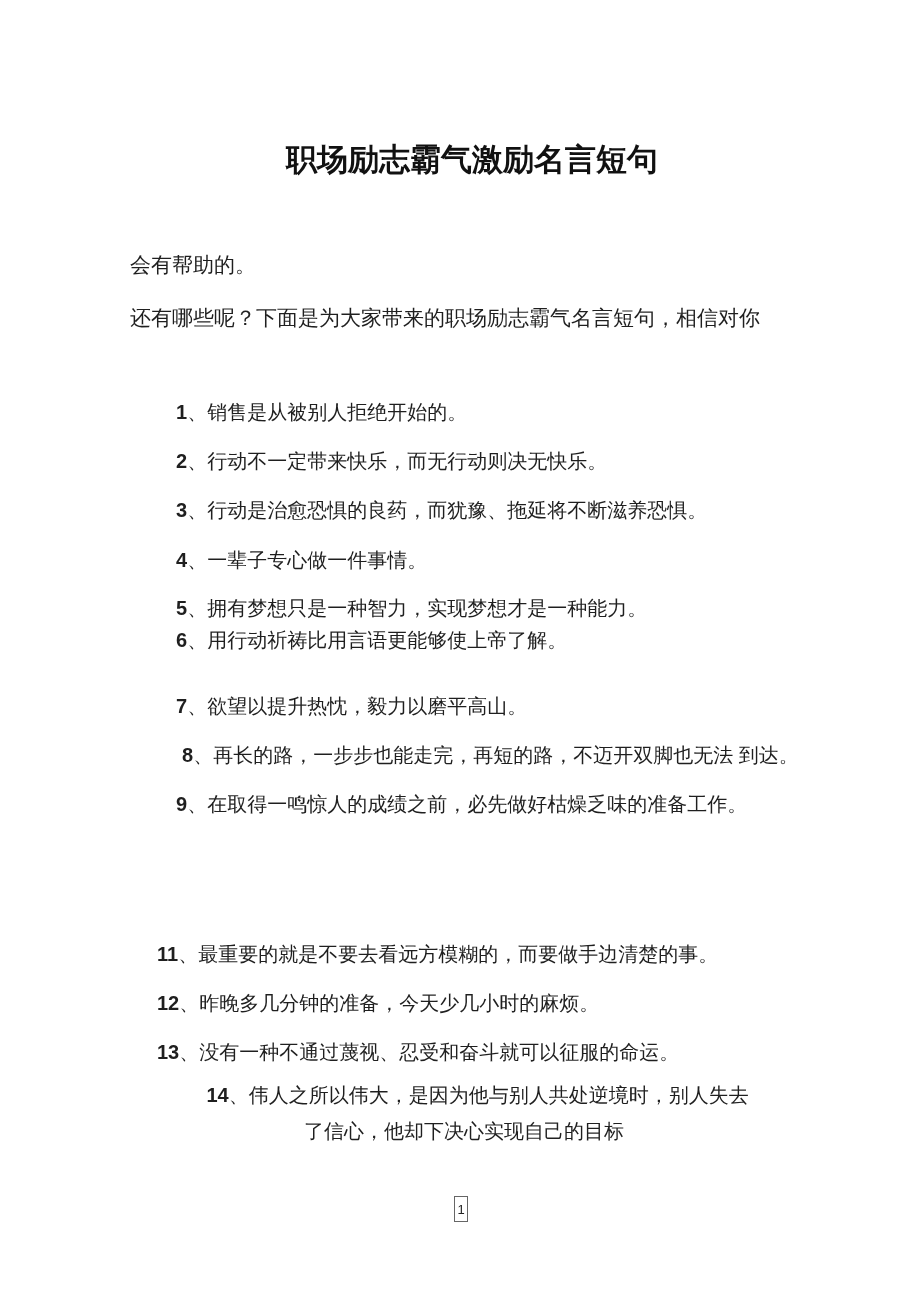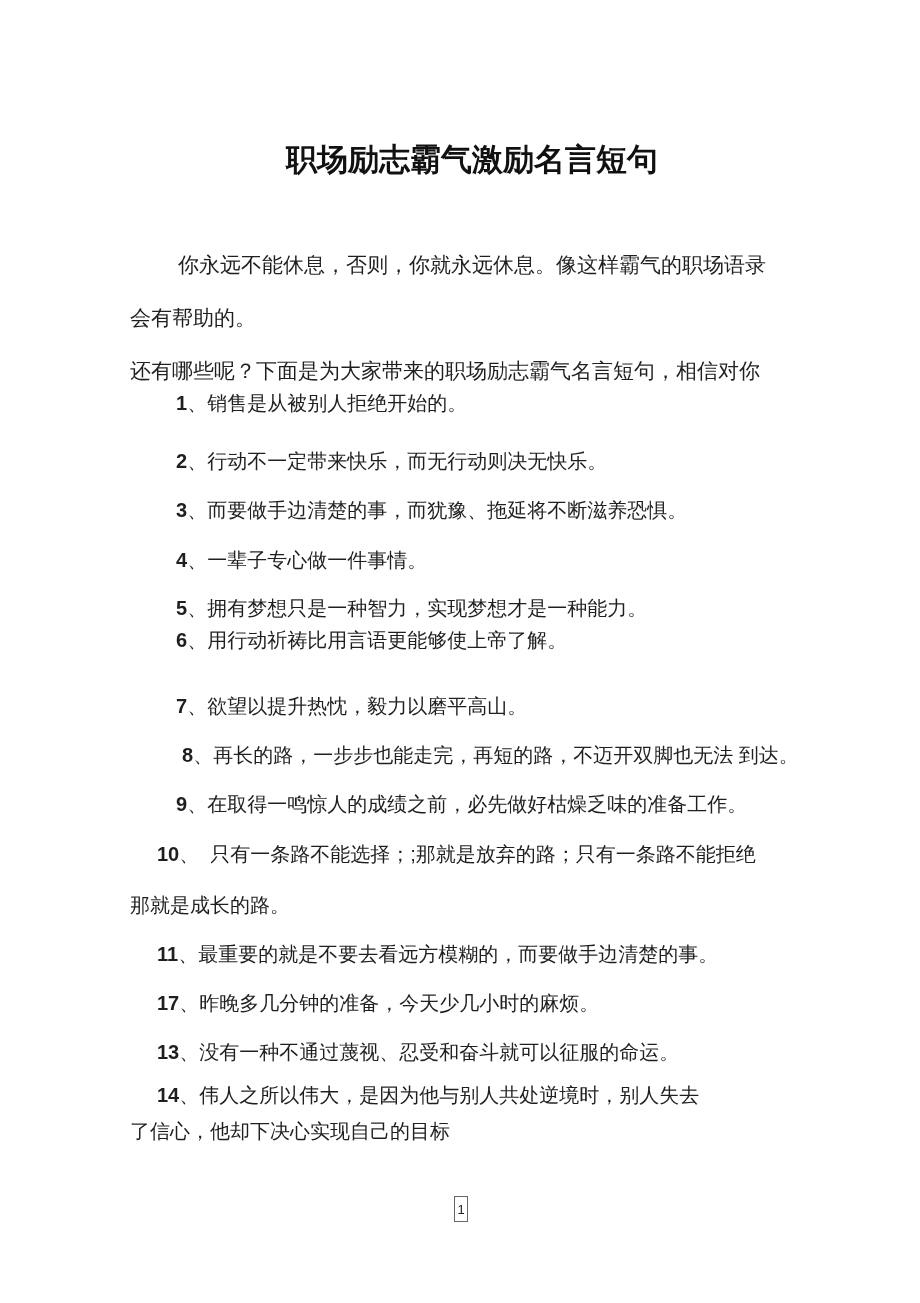--- a/index.html
+++ b/index.html
@@ -49,20 +49,21 @@
     left: 130px;
     width: 668px;
     font-size: 20px;
   }
   .quote .line {
     line-height: 51px;
     white-space: nowrap;
   }
   .quote.tight .line {
     line-height: 36px;
+    text-align: center;
   }
   .ind-s { padding-left: 46px; }  
   .ind-s8 { padding-left: 52px; text-align: center; } 
   .ind-d { padding-left: 27px; }  
   .num { font-weight: 700; }
   .gap { margin-left: 11px; }     
   .pagenum-frame {
     position: absolute;
     left: 454px;
     top: 1196px;
@@ -78,35 +79,34 @@
   }
 </style>
 </head>
 <body>
 
 <div class="page">
 
   <div class="doc-title">职场励志霸气激励名言短句</div>
 
   <div class="intro">
-    <div class="line indent-first">你永远不能休息，否则，你就永远休息。像这样霸气的职场语录</div>
     <div class="line">会有帮助的。</div>
     <div class="line">还有哪些呢？下面是为大家带来的职场励志霸气名言短句，相信对你</div>
   </div>
 
-  <div class="quote" style="top:378px">
+  <div class="quote" style="top:387px">
     <div class="line ind-s"><span class="num">1</span><span class="sep">、</span><span class="qtext">销售是从被别人拒绝开始的。</span></div>
   </div>
 
   <div class="quote" style="top:436px">
     <div class="line ind-s"><span class="num">2</span><span class="sep">、</span><span class="qtext">行动不一定带来快乐，而无行动则决无快乐。</span></div>
   </div>
 
   <div class="quote" style="top:485px">
-    <div class="line ind-s"><span class="num">3</span><span class="sep">、</span><span class="qtext">而要做手边清楚的事，而犹豫、拖延将不断滋养恐惧。</span></div>
+    <div class="line ind-s"><span class="num">3</span><span class="sep">、</span><span class="qtext">行动是治愈恐惧的良药，而犹豫、拖延将不断滋养恐惧。</span></div>
   </div>
 
   <div class="quote" style="top:535px">
     <div class="line ind-s"><span class="num">4</span><span class="sep">、</span><span class="qtext">一辈子专心做一件事情。</span></div>
   </div>
 
   <div class="quote" style="top:583px">
     <div class="line ind-s"><span class="num">5</span><span class="sep">、</span><span class="qtext">拥有梦想只是一种智力，实现梦想才是一种能力。</span></div>
   </div>
 
@@ -119,31 +119,27 @@
   </div>
 
   <div class="quote" style="top:730px">
     <div class="line ind-s8"><span class="num">8</span><span class="sep">、</span><span class="qtext">再长的路，一步步也能走完，再短的路，不迈开双脚也无法 到达。</span></div>
   </div>
 
   <div class="quote" style="top:779px">
     <div class="line ind-s"><span class="num">9</span><span class="sep">、</span><span class="qtext">在取得一鸣惊人的成绩之前，必先做好枯燥乏味的准备工作。</span></div>
   </div>
 
-  <div class="quote" style="top:829px">
-    <div class="line ind-d"><span class="num">10</span><span class="sep">、</span><span class="qtext gap">只有一条路不能选择；;那就是放弃的路；只有一条路不能拒绝</span></div>
-    <div class="line">那就是成长的路。</div>
-  </div>
 
   <div class="quote" style="top:929px">
     <div class="line ind-d"><span class="num">11</span><span class="sep">、</span><span class="qtext">最重要的就是不要去看远方模糊的，而要做手边清楚的事。</span></div>
   </div>
 
   <div class="quote" style="top:978px">
-    <div class="line ind-d"><span class="num">17</span><span class="sep">、</span><span class="qtext">昨晚多几分钟的准备，今天少几小时的麻烦。</span></div>
+    <div class="line ind-d"><span class="num">12</span><span class="sep">、</span><span class="qtext">昨晚多几分钟的准备，今天少几小时的麻烦。</span></div>
   </div>
 
   <div class="quote" style="top:1027px">
     <div class="line ind-d"><span class="num">13</span><span class="sep">、</span><span class="qtext">没有一种不通过蔑视、忍受和奋斗就可以征服的命运。</span></div>
   </div>
 
   <div class="quote tight" style="top:1077px">
     <div class="line ind-d"><span class="num">14</span><span class="sep">、</span><span class="qtext">伟人之所以伟大，是因为他与别人共处逆境时，别人失去</span></div>
     <div class="line">了信心，他却下决心实现自己的目标</div>
   </div>

